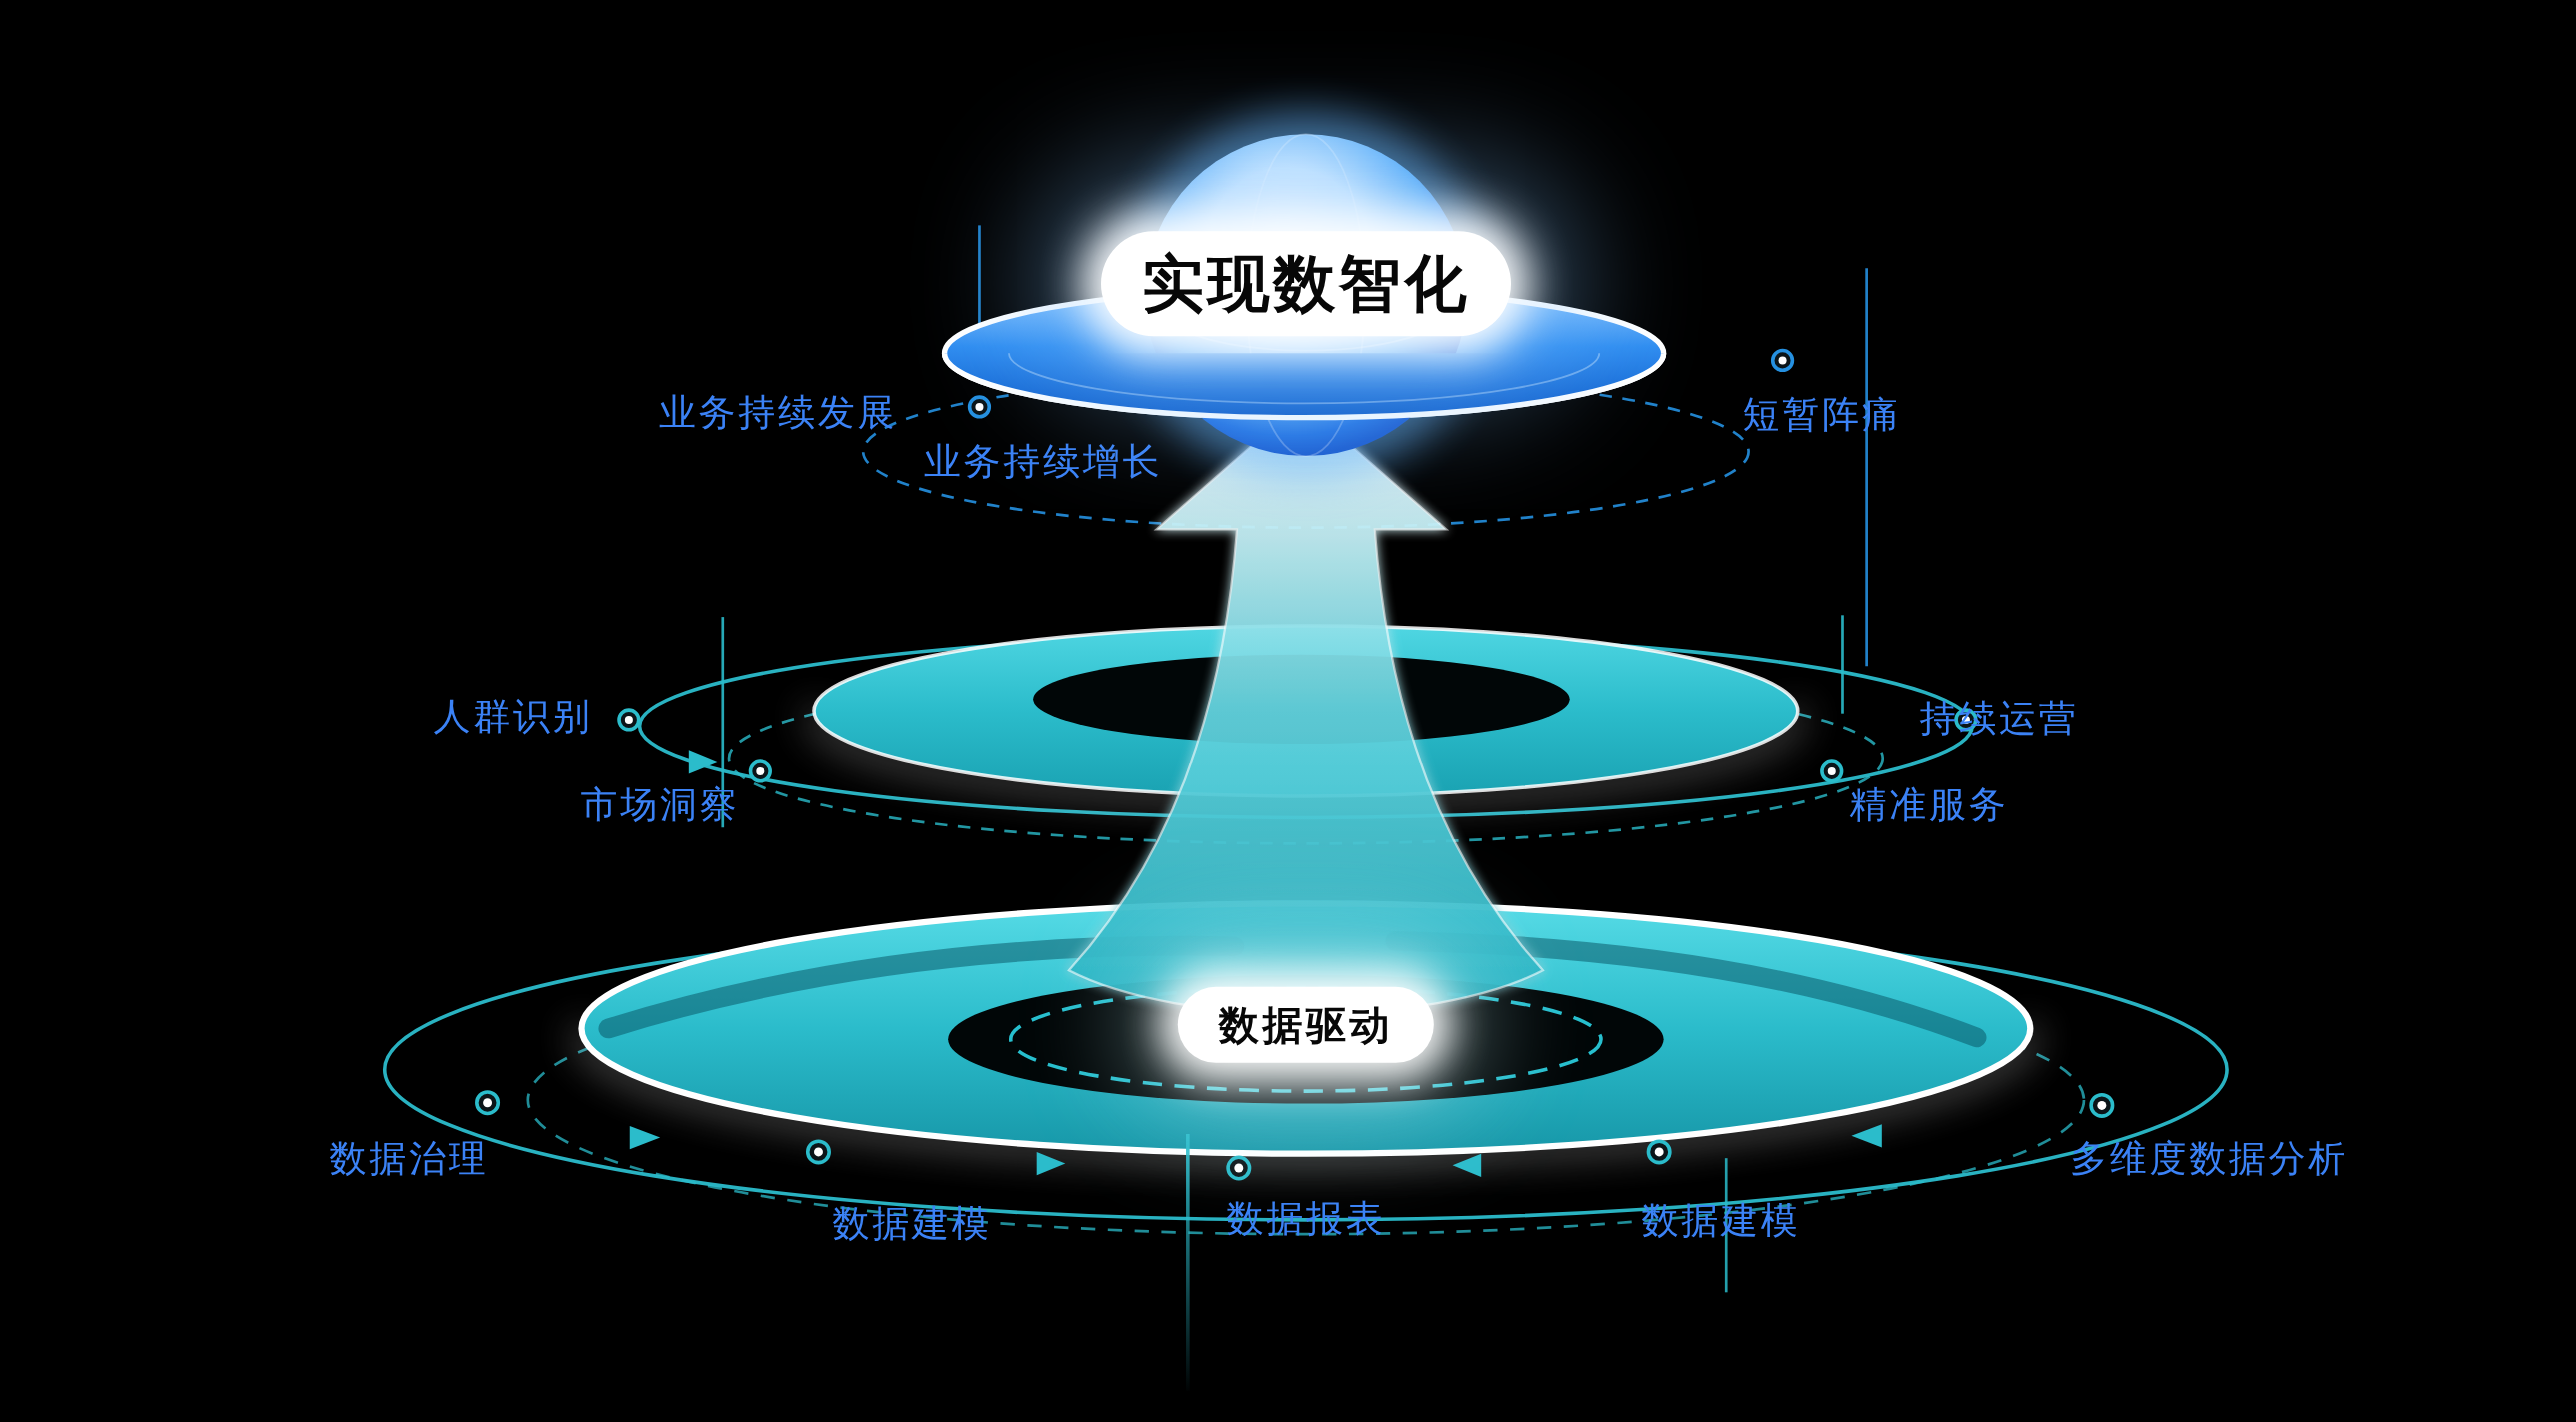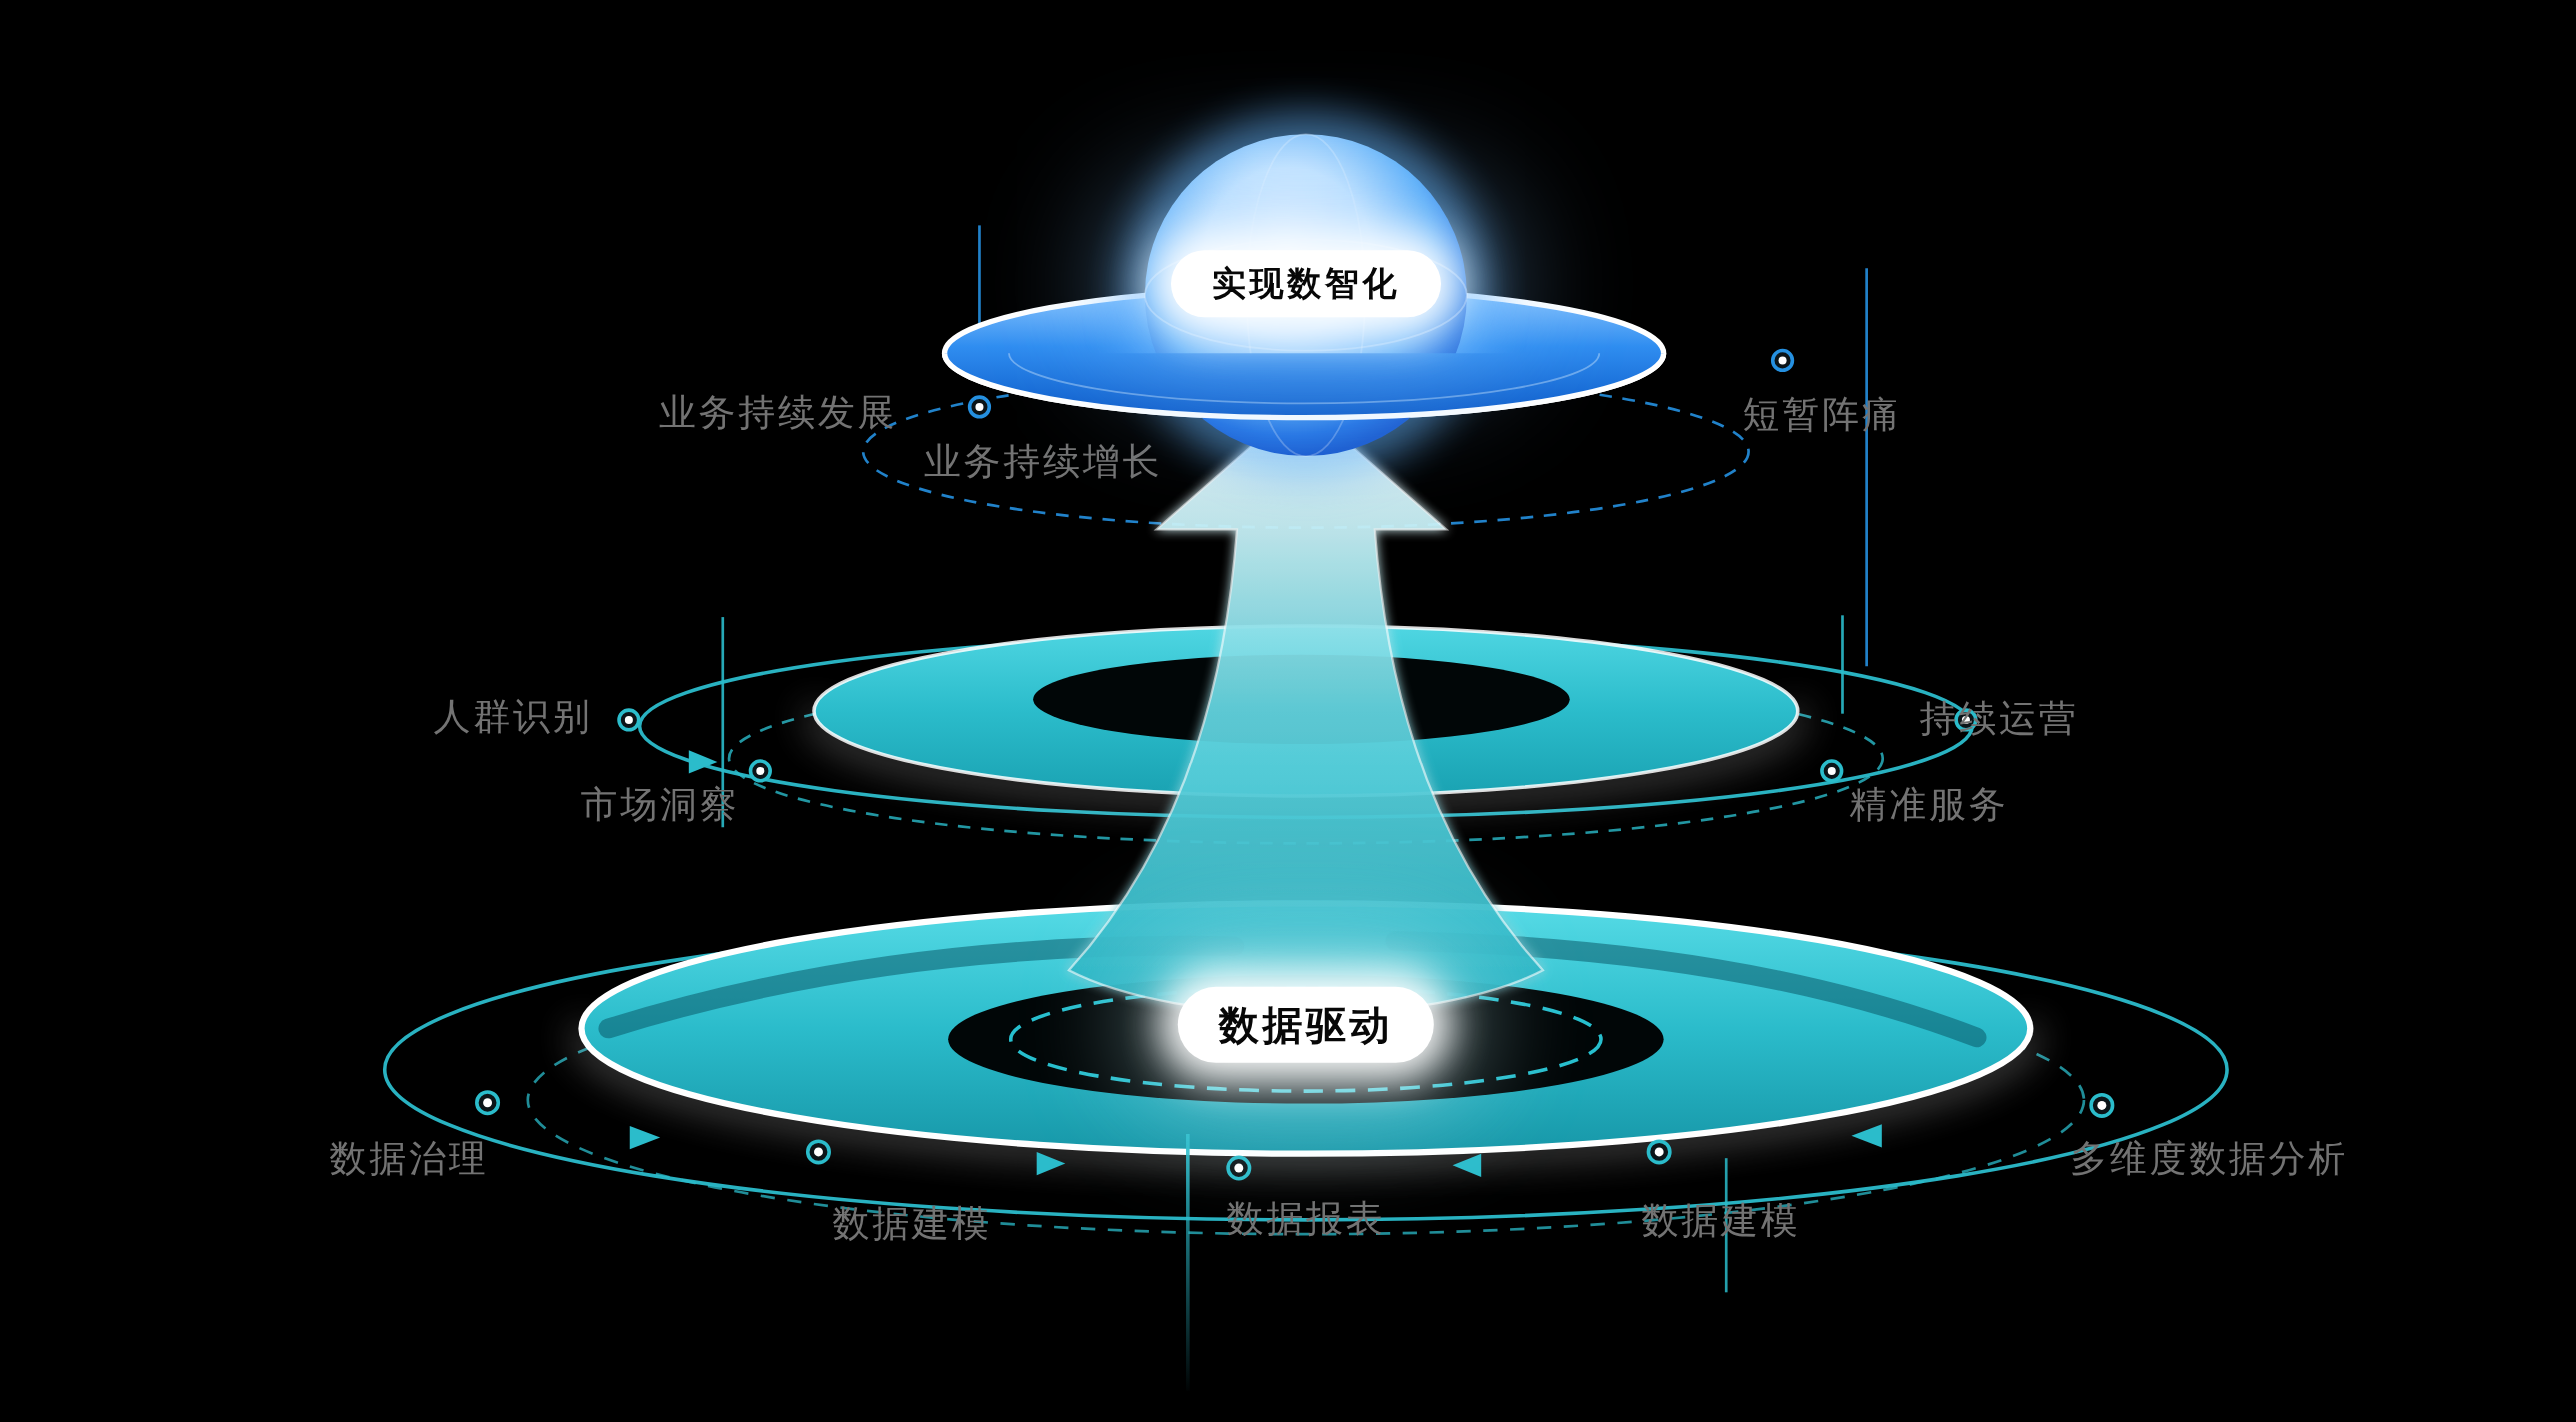--- a/index.html
+++ b/index.html
@@ -8,35 +8,35 @@
     overflow:hidden;font-family:"Liberation Sans",sans-serif;
   }
   .stage svg{position:absolute;left:0;top:0;}
   .pill{
     position:absolute;transform:translate(-50%,-50%);
     background:#ffffff;color:#070707;font-weight:bold;text-align:center;
     border-radius:63px;white-space:nowrap;z-index:20;
     padding:10.7px 41px;letter-spacing:3.6px;
   }
   .pill-top{
-    font-size:34px;
+    font-size:62px;
     box-shadow:0 0 40px 19.7px rgba(255,255,255,0.95),0 0 125px 63px rgba(130,195,255,0.45);
     font-family:Liberation Serif, serif;
   }
   .pill-mid{
     font-size:45px;
     box-shadow:0 0 36px 18px rgba(255,255,255,0.95),0 0 107px 49px rgba(205,245,250,0.40);
   }
   .pill-bottom{
     font-size:40px;
     box-shadow:0 0 38px 18px rgba(255,255,255,0.95),0 0 107px 49px rgba(205,245,250,0.40);
   }
   .lbl{
     position:absolute;transform:translate(-50%,-50%);
-    color:#737373;font-size:37px;letter-spacing:2.7px;white-space:nowrap;z-index:15;
+    color:#3b82f6;font-size:37px;letter-spacing:2.7px;white-space:nowrap;z-index:15;
   }
 </style>
 </head>
 <body>
 
 <div class="stage">
 
   <svg width="2576" height="1422" viewBox="0 0 2880 1590">
     <defs>
       <linearGradient id="topPlat" gradientUnits="userSpaceOnUse" x1="0" y1="323" x2="0" y2="467">

